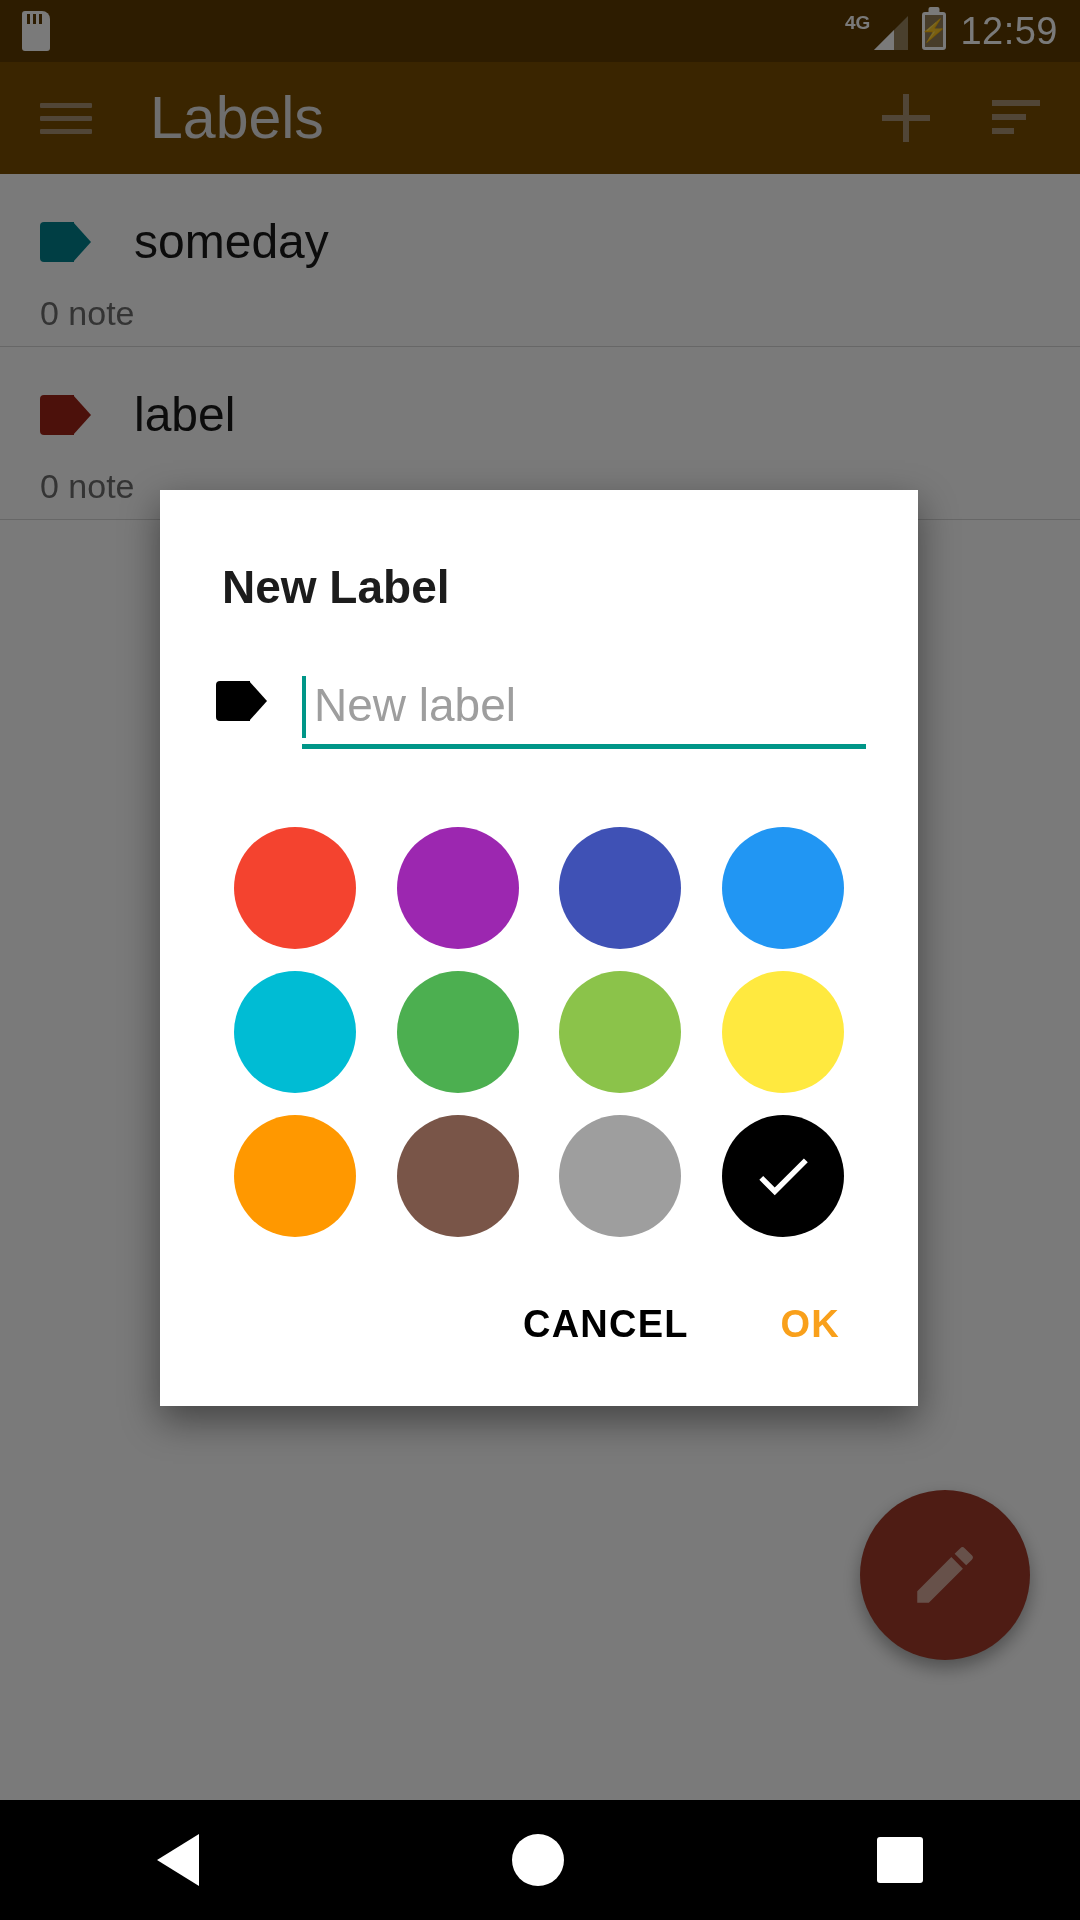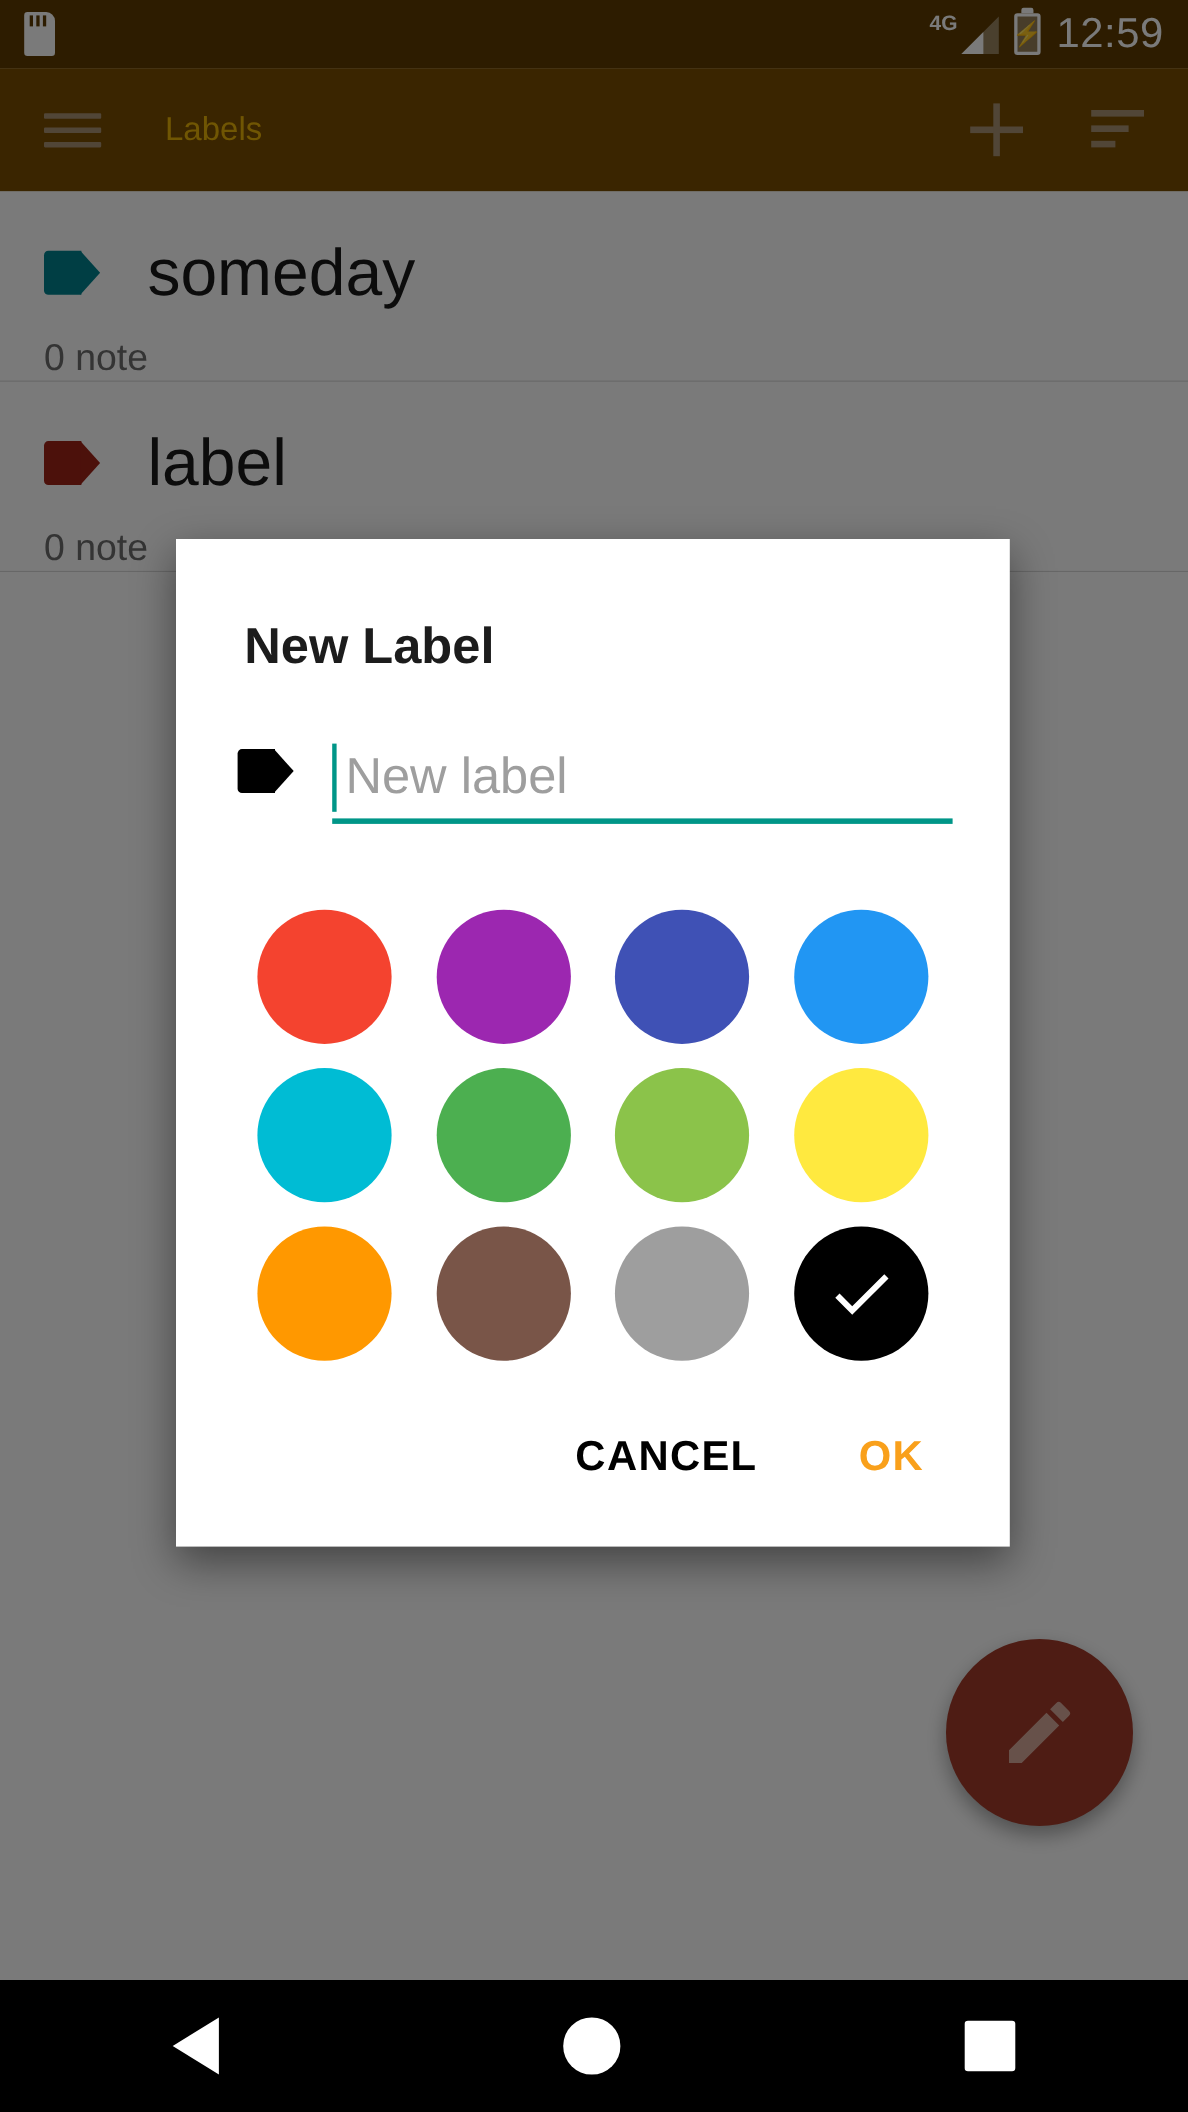--- a/index.html
+++ b/index.html
@@ -31,21 +31,21 @@
     position:relative;
   }
   #sd-icon::before {
     content:""; position:absolute;
     left:5px; top:3px; width:3px; height:10px;
     background:#5e3c00;
     box-shadow:6px 0 0 #5e3c00, 12px 0 0 #5e3c00;
   }
   .status-right {
     margin-left:auto;
-    display:flex; align-items:flex-start; gap:14px;
+    display:flex; align-items:center; gap:14px;
   }
   .net-wrap { position:relative; display:flex; align-items:flex-end; }
   .net-label {
     font-size:19px; color:#ffffff; font-weight:bold;
     line-height:1; margin-right:2px; margin-bottom:18px;
   }
   .signal {
     position:relative; width:36px; height:34px;
   }
   .signal .tri-bg {
@@ -92,21 +92,21 @@
   #hamburger-icon { width:52px; height:36px; position:relative; cursor:pointer; }
   #hamburger-icon span {
     position:absolute; left:0; width:52px; height:5px;
     background:#a99274; border-radius:1px;
   }
   #hamburger-icon span:nth-child(1){ top:3px; }
   #hamburger-icon span:nth-child(2){ top:16px; }
   #hamburger-icon span:nth-child(3){ top:29px; }
   #app-title {
     margin-left:58px;
-    font-size:30px; color:#eab308;
+    font-size:59px; color:#e5e5e5;
     line-height:1;
   }
   .appbar-right { margin-left:auto; display:flex; align-items:center; gap:62px; }
   #add-icon {
     position:relative; width:48px; height:48px; cursor:pointer;
   }
   #add-icon::before, #add-icon::after {
     content:""; position:absolute; background:#a99274;
   }
   #add-icon::before { left:0; top:21px; width:48px; height:6px; }
@@ -137,21 +137,21 @@
     position:absolute; left:0; top:0; width:34px; height:40px;
   }
   .tag-icon .point {
     position:absolute; left:33px; top:0;
     width:0; height:0;
     border-top:20px solid transparent;
     border-bottom:20px solid transparent;
   }
   .label-name {
     margin-left:42px;
-    font-size:60px; color:#1a1a1a; line-height:1;
+    font-size:48px; color:#1a1a1a; line-height:1;
   }
   .label-count {
     margin-top:30px; margin-left:0;
     font-size:34px; color:#6d6d6d; line-height:1;
   }
 
   
   #fab {
     position:absolute; right:50px; bottom:260px;
     width:170px; height:170px; border-radius:50%;

